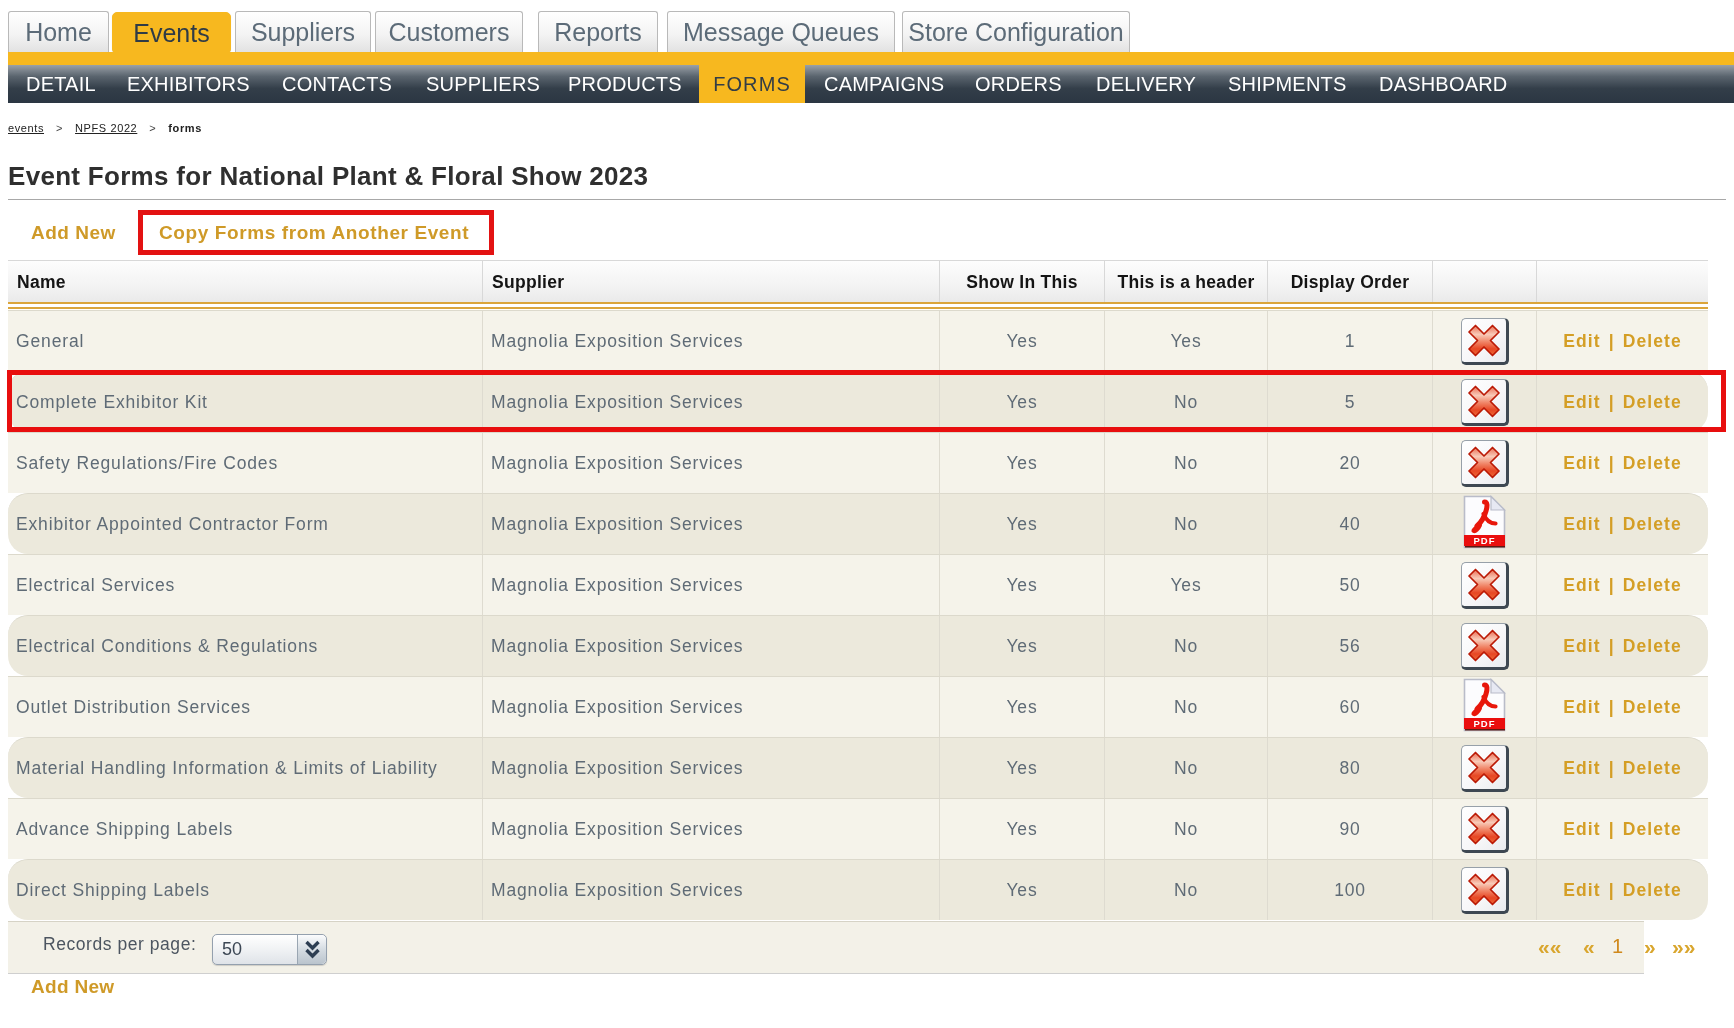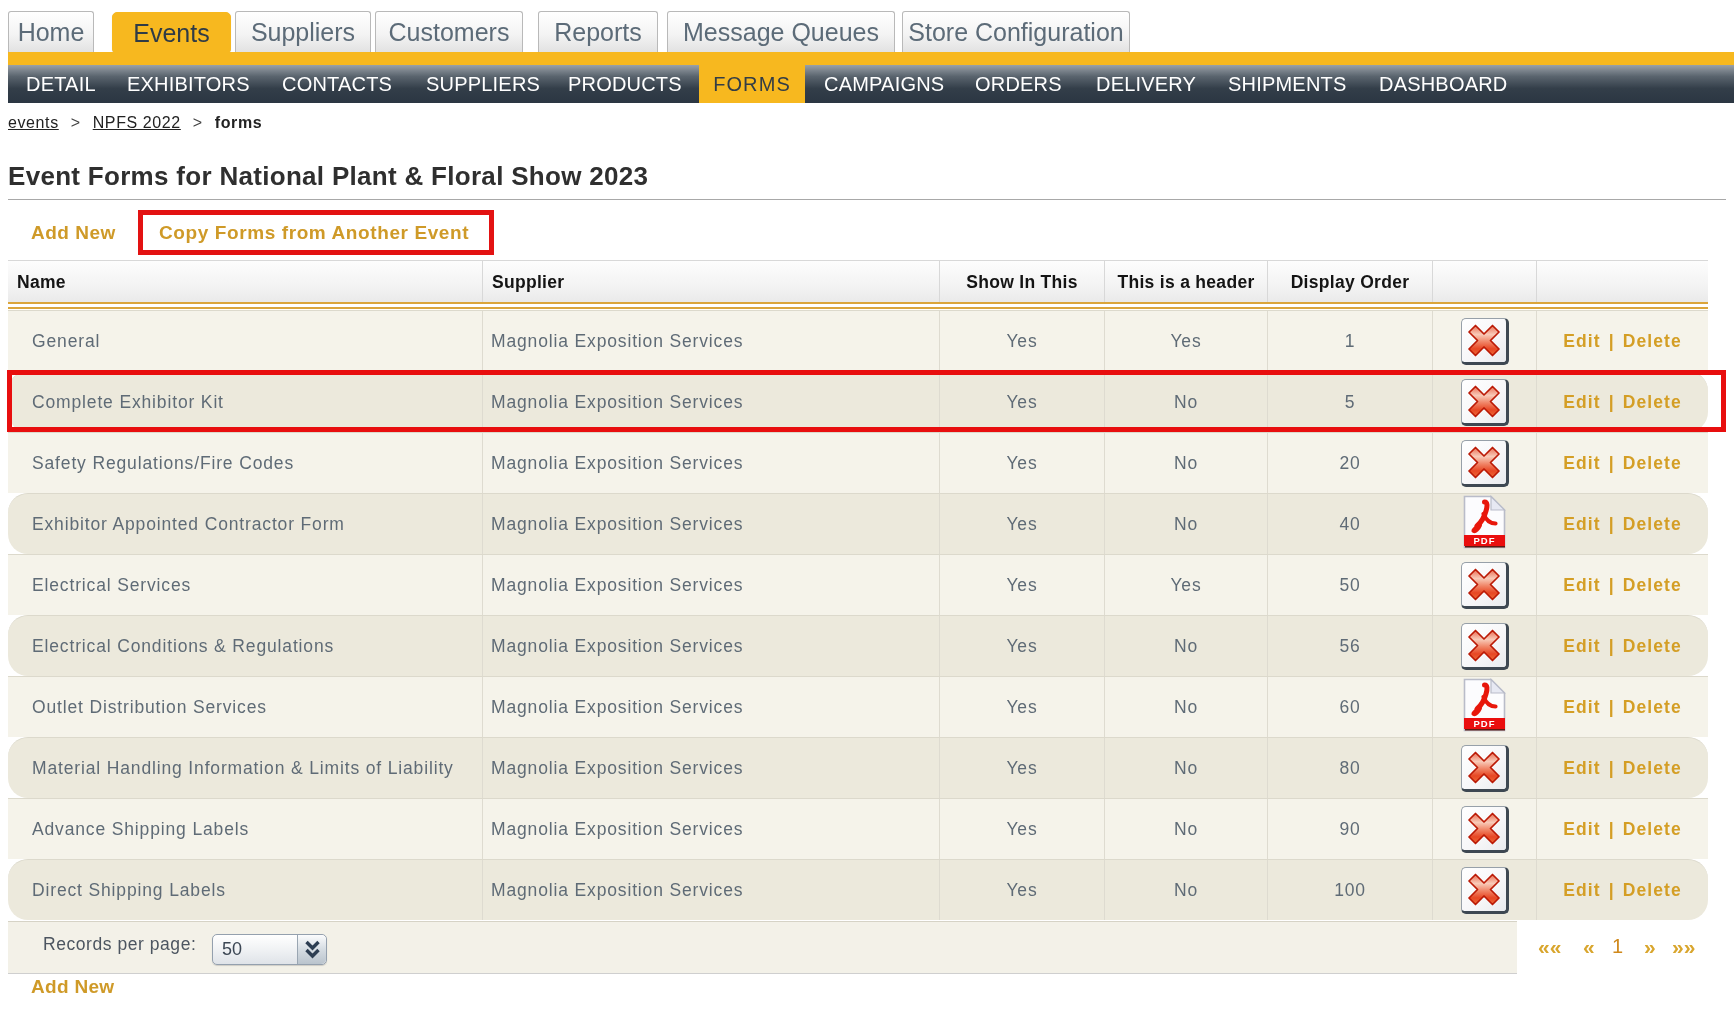--- a/index.html
+++ b/index.html
@@ -12,21 +12,21 @@
   color:#5c6b78; font-size:25px; text-align:center; line-height:40px; }
 .tab.sel { background:#f7b81f; border-color:#f7b81f; color:#2f3b46; height:42px; }
 
 .ystrip { position:absolute; left:8px; right:0; top:52px; height:13px; background:#f7b81f; }
 .navbar { position:absolute; left:8px; right:0; top:65px; height:38px;
   background:linear-gradient(#9aa1a8 0%, #5a646e 30%, #333e49 62%, #2b3642 100%); }
 .navbar .it { position:absolute; top:0; height:38px; line-height:38px; color:#fff; font-size:20px; letter-spacing:0.2px; }
 .navbar .forms { position:absolute; top:0; left:691px; width:106px; height:38px; background:#f7b81f; color:#333d46; font-size:20px; text-align:center; line-height:38px; letter-spacing:1.1px; }
 
 
-.crumb { position:absolute; left:8px; top:114px; font-size:16px; color:#222; letter-spacing:0.6px; }
+.crumb { position:absolute; left:8px; top:122px; font-size:11px; color:#222; letter-spacing:0.6px; }
 .crumb a { color:#222; text-decoration:underline; }
 .crumb .sep { color:#444; padding:0 12px; }
 .crumb b { font-weight:bold; }
 h1 { position:absolute; left:8px; top:161px; margin:0; font-size:26px; color:#2f2f2f; letter-spacing:0.3px; }
 .hrline { position:absolute; left:8px; top:199px; width:1718px; height:1px; background:#a8a8a8; }
 
 .addnew1 { position:absolute; left:31px; top:222px; font-size:19px; font-weight:bold; color:#cf9a28; letter-spacing:0.5px; }
 .copybtn { position:absolute; left:159px; top:222px; font-size:19px; font-weight:bold; color:#cf9a28; letter-spacing:0.6px; }
 .redrect1 { position:absolute; left:138px; top:210px; width:356px; height:45px; border:5px solid #e31212; }
 .redrect2 { position:absolute; left:7px; top:370px; width:1719px; height:62px; border:5px solid #e80e0e; z-index:50; }
@@ -37,21 +37,21 @@
 .thead .c { font-size:17.5px; font-weight:bold; color:#141414; letter-spacing:0.3px; line-height:43px; border-right:1px solid #d8d8d8; }
 .thead .c:last-child { border-right:none; }
 .dline { height:8px; background:#fff; border-top:2px solid #dba53b; position:relative; }
 .dline:after { content:""; position:absolute; left:0; right:0; top:2.5px; height:2px; background:#dba53b; }
 .row { display:flex; height:61px; border-top:1px solid #dcd9cc; }
 .row:first-of-type { border-top:none; }
 .row.odd { background:#f5f3ea; }
 .row.even { background:#ece9dc;border-radius:20px; }
 .row .c { font-size:17.5px; color:#5f6b76; letter-spacing:0.85px; display:flex; align-items:center; border-right:1px solid #dedbd0; }
 .row .c:last-child { border-right:none; }
-.c.w1 { width:475px; padding-left:24px; }
+.c.w1 { width:475px; padding-left:8px; }
 .c.w2 { width:457px; padding-left:8px; }
 .c.w3 { width:165px; justify-content:center; }
 .c.w4 { width:163px; justify-content:center; }
 .c.w5 { width:165px; justify-content:center; }
 .c.w6 { width:104px; justify-content:center; }
 .c.w7 { width:171px; justify-content:center; }
 .thead .cw1 { width:475px; padding-left:9px; }
 .thead .cw2 { width:457px; padding-left:9px; }
 .thead .cw3 { width:165px; text-align:center; }
 .thead .cw4 { width:163px; text-align:center; }
@@ -61,34 +61,34 @@
 .act { font-weight:bold; color:#d49e25; font-size:17.5px; letter-spacing:1.1px; }
 .act .bar { padding:0 8px; }
 
 
 .delico { width:48px; height:47px; background:linear-gradient(135deg,#ffffff 0%,#f6f6f8 60%,#e9ebee 100%);
   border:1px solid #97a0a9; border-right:3px solid #3e4852; border-bottom:3px solid #3e4852; border-radius:5px;
   display:flex; align-items:center; justify-content:center; }
 .delico svg { display:block; }
 
 
-.tfoot { position:absolute; left:8px; top:921px; width:1509px; height:53px; background:#f3f1e8; border-top:1px solid #d6d3c6; border-bottom:1px solid #cfcfcf; }
+.tfoot { position:absolute; left:8px; top:921px; width:1636px; height:53px; background:#f3f1e8; border-top:1px solid #d6d3c6; border-bottom:1px solid #cfcfcf; }
 .rpp { position:absolute; left:35px; top:12px; font-size:17.5px; color:#4c5560; letter-spacing:0.55px; }
 .sel { position:absolute; left:204px; top:12px; width:115px; height:31px; border:1px solid #94a0ae; border-radius:5px; background:linear-gradient(#ffffff, #f0f2f4 50%, #dfe3e8 100%); box-shadow:0 1px 1px rgba(0,0,0,0.15); }
 .sel .val { position:absolute; left:9px; top:4px; font-size:18px; color:#3c4754; }
 .sel .btn { position:absolute; right:0; top:0; width:29px; height:29px; border-left:1px solid #9aa6b2; border-radius:0 5px 5px 0; background:linear-gradient(#fbfcfd,#d5dce2 50%,#bac4cd 100%); display:flex; align-items:center; justify-content:center; }
 .pag { position:absolute; left:0; top:0; width:100%; height:100%; color:#d9a62e; font-size:21px; font-weight:bold; }
 .pag span { position:absolute; top:13px; }
 .pag .num { color:#d0891c; font-size:20px; font-weight:normal; }
 .addnew2 { position:absolute; left:31px; top:976px; font-size:19px; font-weight:bold; color:#cf9a28; letter-spacing:0.3px; }
 </style>
 </head>
 <body>
 
-<div class="tab" style="left:8px; width:86px;">Home</div>
+<div class="tab" style="left:8px; width:101px;">Home</div>
 <div class="tab sel" style="left:112px; width:119px;">Events</div>
 <div class="tab" style="left:235px; width:136px;">Suppliers</div>
 <div class="tab" style="left:375px; width:148px;">Customers</div>
 <div class="tab" style="left:538px; width:120px;">Reports</div>
 <div class="tab" style="left:667px; width:228px;">Message Queues</div>
 <div class="tab" style="left:902px; width:228px;">Store Configuration</div>
 
 <div class="ystrip"></div>
 <div class="navbar">
   <span class="it" style="left:18px;">DETAIL</span>

